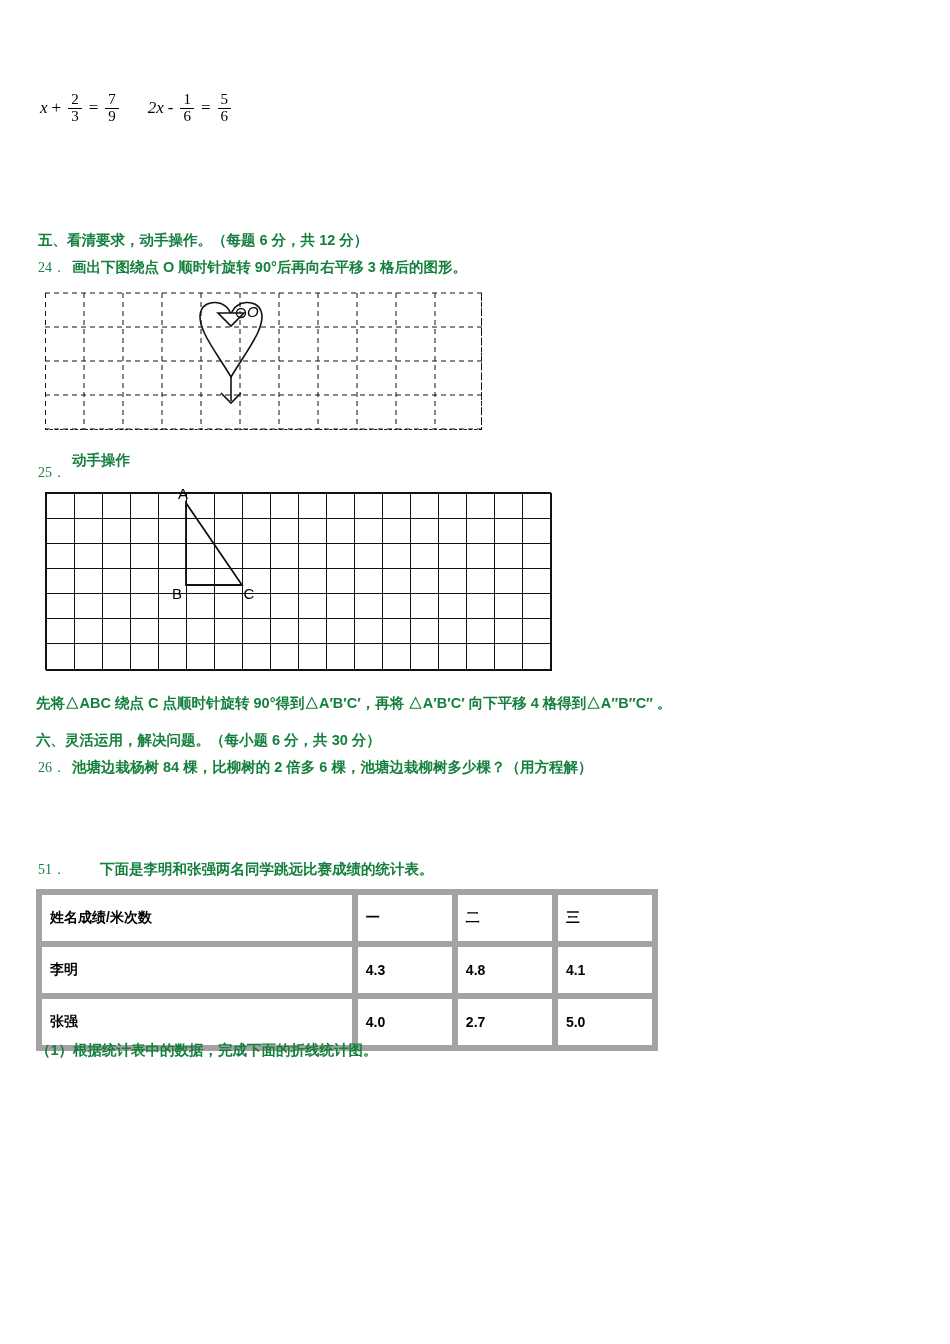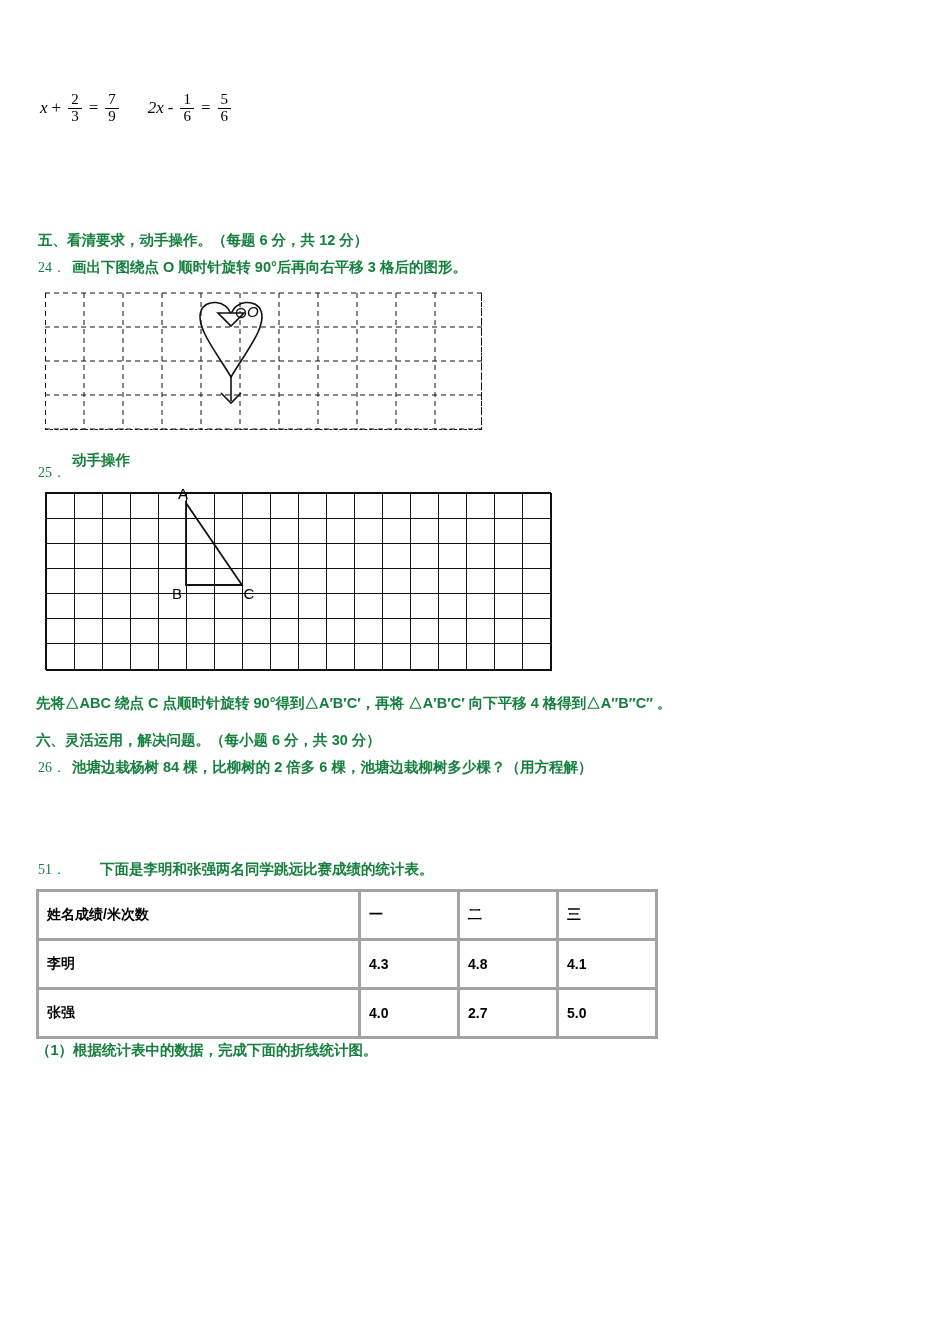--- a/index.html
+++ b/index.html
@@ -126,21 +126,21 @@
   table.stats {
     position: absolute;
     left: 36px;
     top: 889px;
     border-collapse: collapse;
     width: 622px;
     font-family: "Liberation Sans", sans-serif;
     font-size: 14px;
   }
   table.stats td {
-    border: 3px solid #a3a3a3;
+    border: 6px solid #a3a3a3;
     height: 46px;
     padding: 0 8px;
     font-weight: bold;
   }
   table.stats td.c0 { width: 350px; }
   table.stats td.c { width: 90px; }
 </style>
 </head>
 <body>
 

